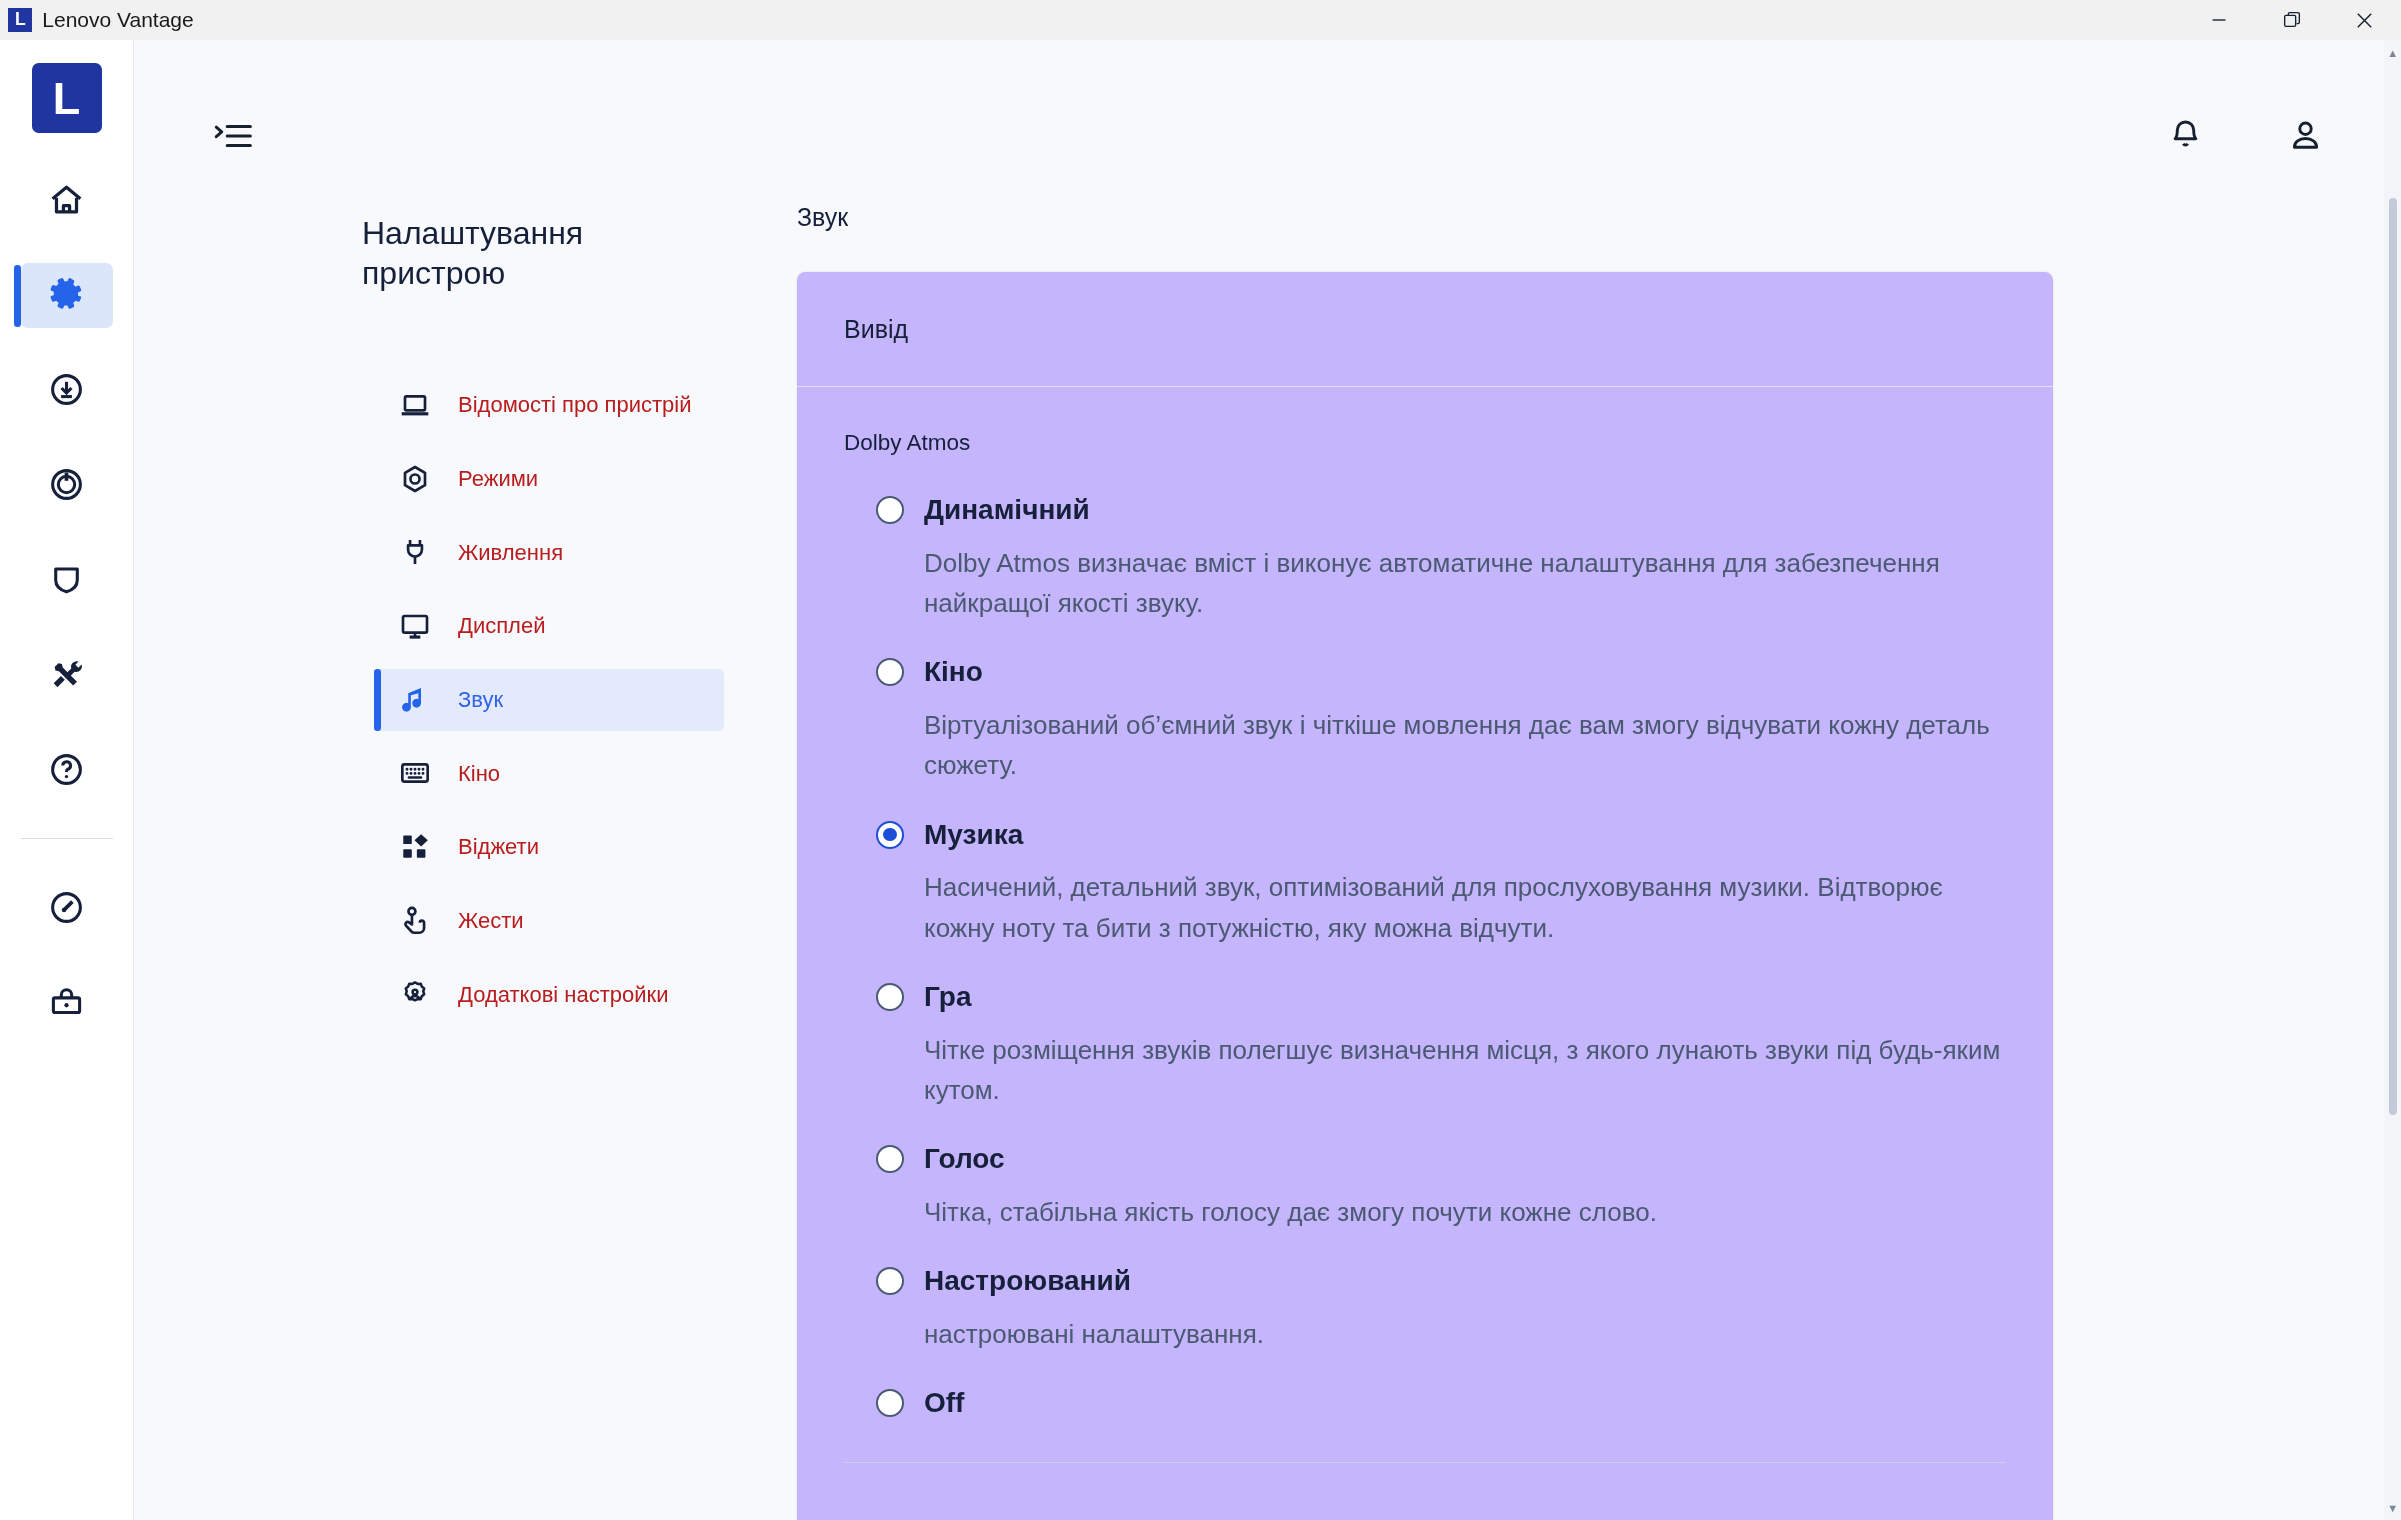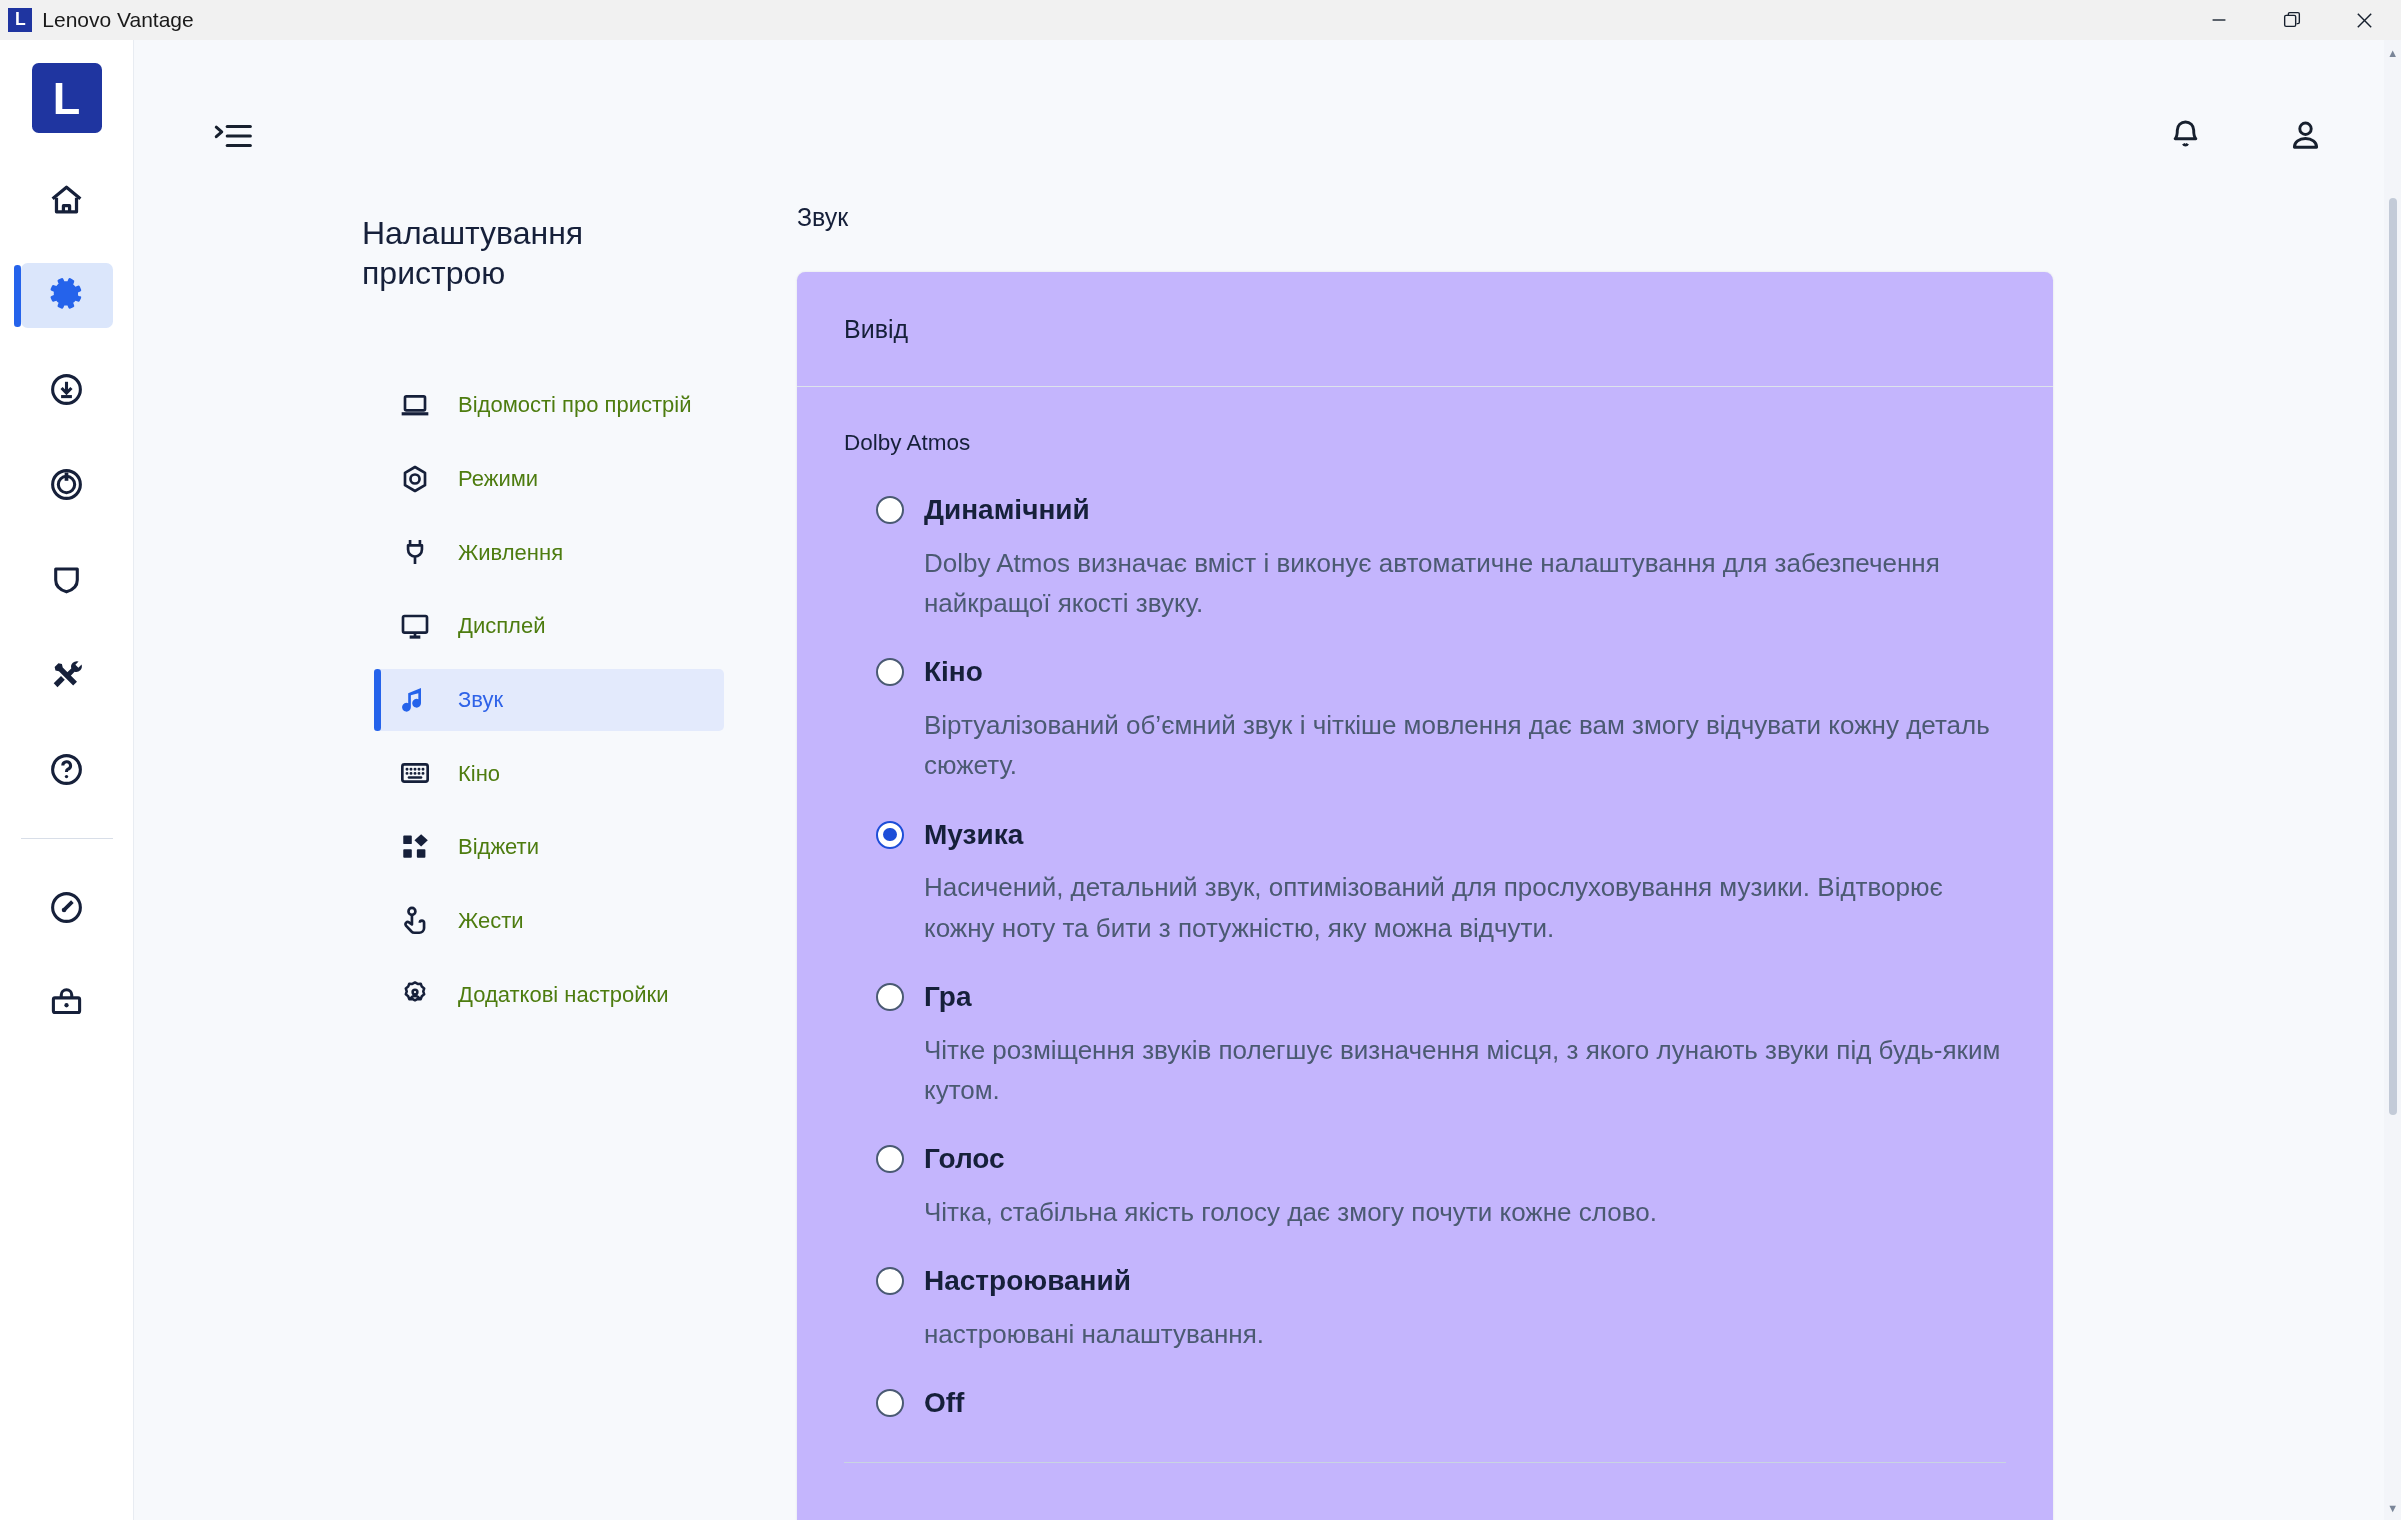--- a/index.html
+++ b/index.html
@@ -103,21 +103,21 @@
     margin-bottom: 11.7px;
     position: relative;
     min-height: 62px;
   }
   .nav-item .nv-icon {
     width: 37px; flex: 0 0 37px;
     display: flex; align-items: center; justify-content: center;
     color: #16203a;
   }
   .nav-item .nv-label {
-    font-size: 22px; color: #4d7c0f; line-height: 1.35;
+    font-size: 22px; color: #b91c1c; line-height: 1.35;
   }
   .nav-item.active { background: #e3eafc; }
   .nav-item.active::before {
     content: ""; position: absolute; left: 0; top: 0;
     width: 6.7px; height: 100%; background: #2563eb; border-radius: 3.3px;
   }
   .nav-item.active .nv-icon { color: #2563eb; }
   .nav-item.active .nv-label { color: #2f63e8; }
 
   

